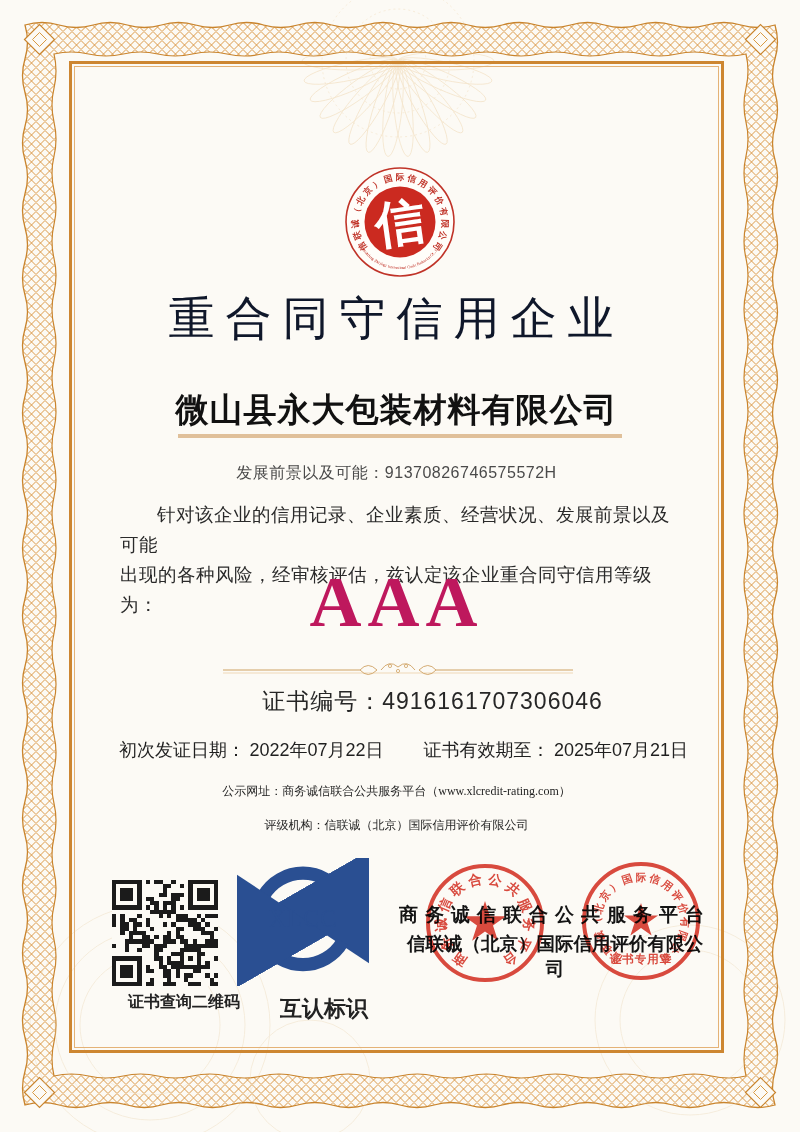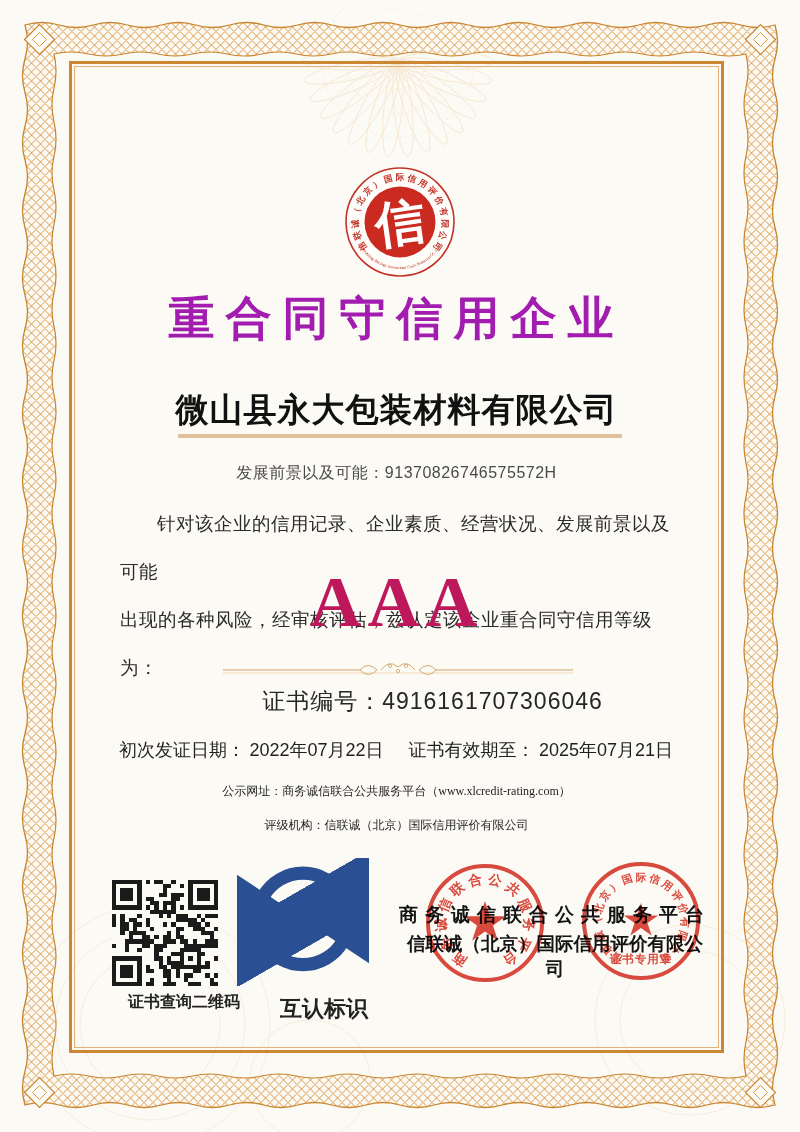--- a/index.html
+++ b/index.html
@@ -6,35 +6,35 @@
   .page{position:relative;width:800px;height:1132px;background:#fcfaf5;overflow:hidden;
         font-family:"Liberation Serif","DejaVu Serif",serif;color:#222;}
   .abs{position:absolute;}
   svg{display:block;}
   
   .frame{position:absolute;left:69px;top:61px;width:655px;height:992px;
          border:3px solid #cd8631;box-sizing:border-box;}
   .frame::after{content:"";position:absolute;inset:2px;border:1px solid #e4b276;}
   
   .row{position:absolute;left:69px;width:655px;text-align:center;}
-  .title{top:288px;font-size:46px;font-weight:bold;letter-spacing:11px;color:#a21caf;}
+  .title{top:288px;font-size:46px;font-weight:normal;letter-spacing:11px;color:#0f172a;}
   .company{top:388px;font-size:33px;font-weight:bold;letter-spacing:1px;color:#111;
            font-family:"Liberation Sans","DejaVu Sans",sans-serif;}
   .company-underline{position:absolute;left:178px;top:434px;width:444px;height:4px;
            background:#d8b183;opacity:.8;}
   .credit-code{top:463px;font-size:16px;color:#4a4a4a;
            font-family:"Liberation Sans","DejaVu Sans",sans-serif;letter-spacing:.5px;}
   .para{position:absolute;left:120px;top:500px;width:562px;font-size:18.5px;
-        line-height:48px;color:#2a2a2a;letter-spacing:.5px;text-align:left;}
+        line-height:30px;color:#2a2a2a;letter-spacing:.5px;text-align:left;}
   .para .l1{text-indent:2em;}
   .rating{top:566px;font-size:72px;font-weight:bold;letter-spacing:6px;color:#be185d;line-height:1;}
   .certno{top:686px;font-size:23px;color:#262626;letter-spacing:1px;
           font-family:"Liberation Sans","DejaVu Sans",sans-serif;padding-left:36px;}
   .dates{position:absolute;left:69px;top:738px;width:655px;display:flex;
-         justify-content:space-between;box-sizing:border-box;padding:0 51px 0 50px;
+         justify-content:space-between;box-sizing:border-box;padding:0 36px 0 50px;
          font-size:18px;color:#1f1f1f;}
   .dates .val{font-family:"Liberation Sans","DejaVu Sans",sans-serif;}
   .weblines{font-size:12px;color:#1f1f1f;}
   .web{top:783px;} .agency{top:817px;}
   .caption{position:absolute;font-weight:600;color:#222;text-align:right;}
   .qr-caption{left:90px;top:992px;width:150px;font-size:16px;}
   .xlcc-caption{left:238px;top:994px;width:130px;font-size:22px;}
   .stampline{position:absolute;left:398px;width:314px;text-align:center;color:#141414;font-weight:600;}
   .stamp1{top:902px;font-size:19px;letter-spacing:7px;}
   .stamp2{top:931px;font-size:18.5px;letter-spacing:0;}

